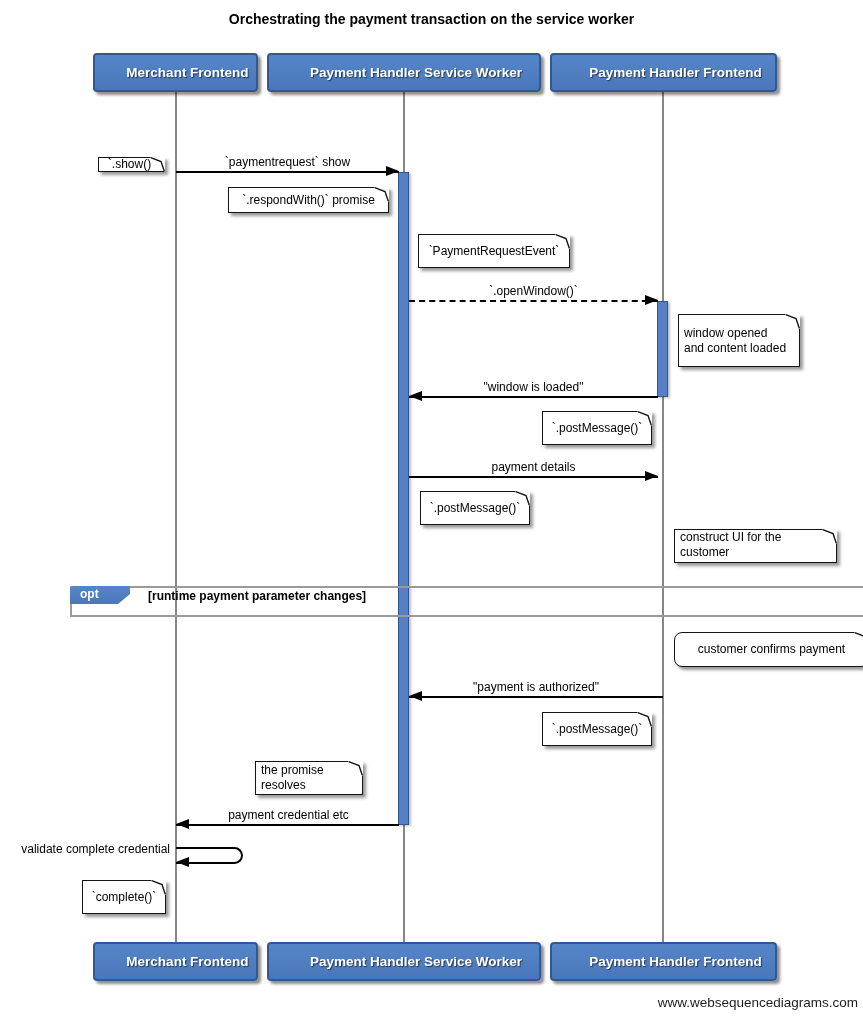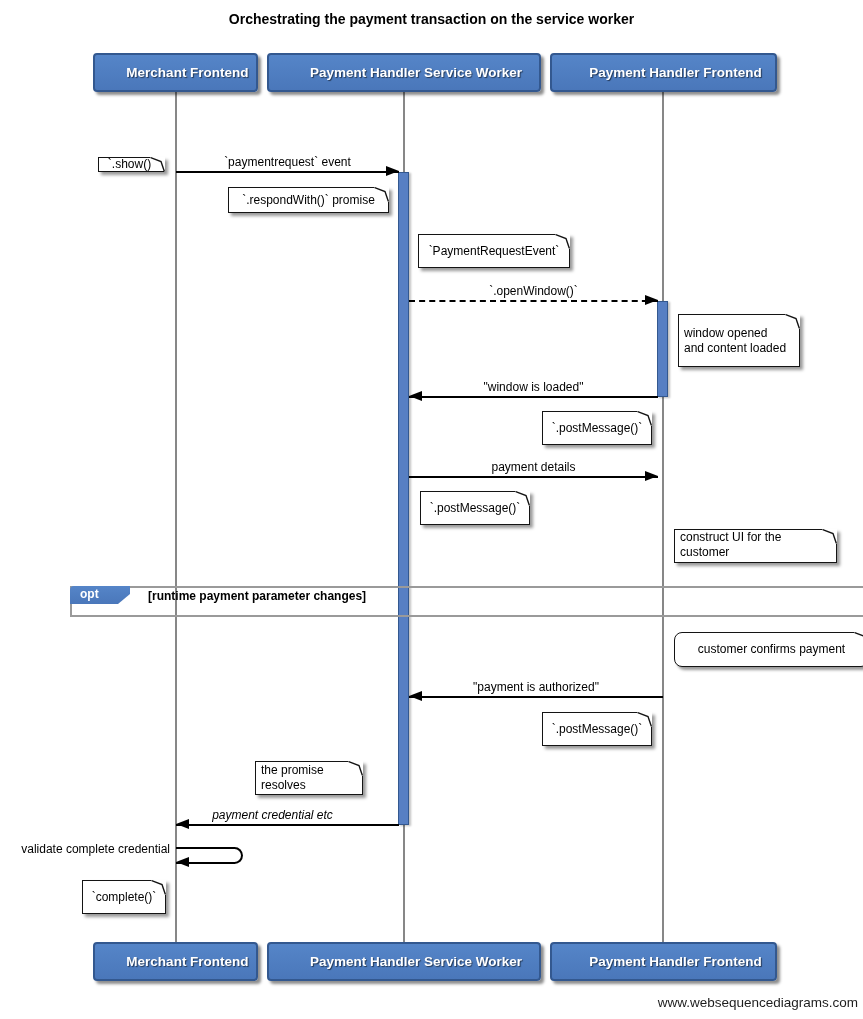--- a/index.html
+++ b/index.html
@@ -51,21 +51,21 @@
   <div class="lifeline" style="left:662px;top:92px;height:850px;"></div>
 
   <div class="actor" style="left:93px;top:53px;width:165px;">Merchant Frontend</div>
   <div class="actor" style="left:267px;top:53px;width:274px;">Payment Handler Service Worker</div>
   <div class="actor" style="left:550px;top:53px;width:227px;">Payment Handler Frontend</div>
 
   <div class="activation" style="left:398px;top:172px;height:653px;"></div>
   <div class="activation" style="left:657px;top:301px;height:96px;"></div>
 
   <div>
-    <div class="msg-label" style="left:176px;top:155px;width:223px;">`paymentrequest` event</div>
+    <div class="msg-label" style="left:176px;top:155px;width:223px;">`paymentrequest` show</div>
     <div class="msg-line" style="left:176px;top:171px;width:223px;"></div>
     <div class="ah-r" style="left:386px;top:166px;"></div>
   </div>
 
   <div>
     <div class="msg-label" style="left:409px;top:284px;width:249px;">`.openWindow()`</div>
     <div class="msg-line dashed" style="left:409px;top:300px;width:249px;"></div>
     <div class="ah-r" style="left:645px;top:295px;"></div>
   </div>
 
@@ -81,21 +81,21 @@
     <div class="ah-r" style="left:645px;top:471px;"></div>
   </div>
 
   <div>
     <div class="msg-label" style="left:409px;top:680px;width:254px;">"payment is authorized"</div>
     <div class="msg-line" style="left:409px;top:696px;width:254px;"></div>
     <div class="ah-l" style="left:409px;top:691px;"></div>
   </div>
 
   <div>
-    <div class="msg-label" style="left:160px;top:808px;width:225px;font-style:italic;">payment credential etc</div>
+    <div class="msg-label" style="left:176px;top:808px;width:225px;">payment credential etc</div>
     <div class="msg-line" style="left:176px;top:824px;width:223px;"></div>
     <div class="ah-l" style="left:176px;top:819px;"></div>
   </div>
 
   <div>
     <div class="msg-label" style="left:0px;top:842px;width:170px;text-align:right;">validate complete credential</div>
     <div class="self-loop" style="left:176px;top:847px;width:67px;height:17px;"></div>
     <div class="ah-l" style="left:176px;top:857px;"></div>
   </div>
 

